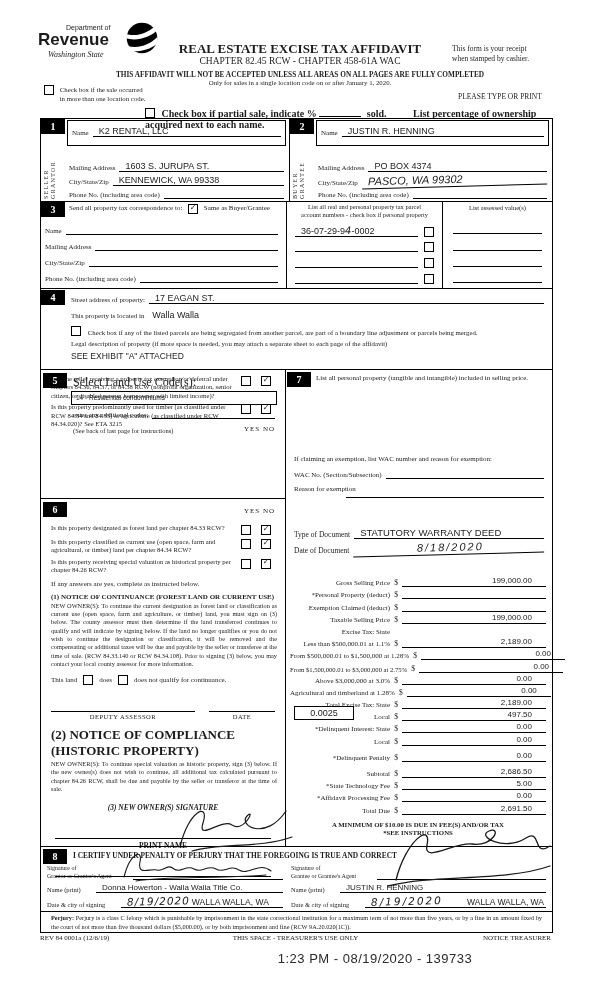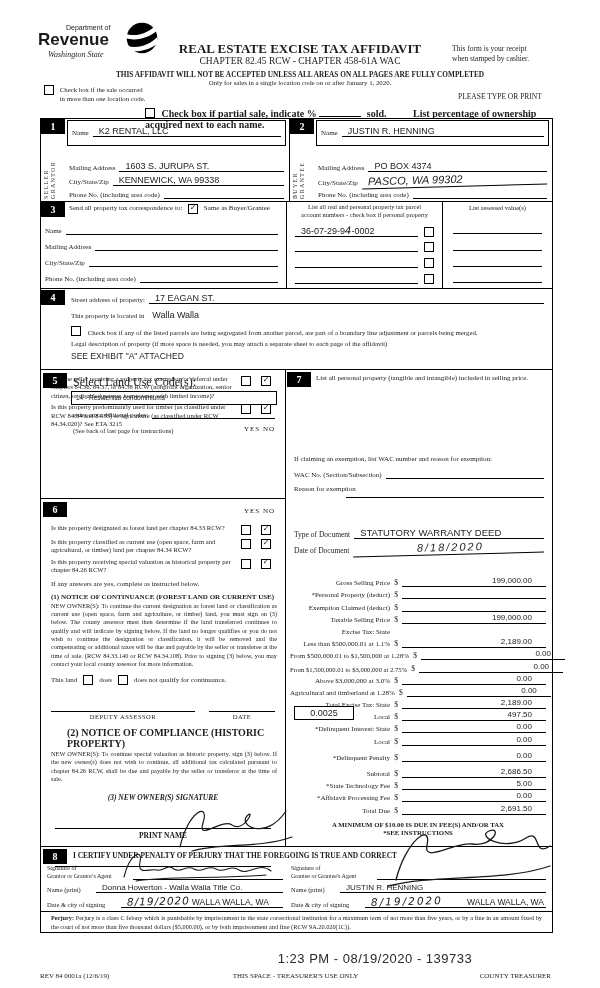--- a/index.html
+++ b/index.html
@@ -281,21 +281,21 @@
           <div style="display:flex;gap:14px;margin:26px 10px 0 10px;">
             <div style="flex:1;">
               <div class="sigline"></div>
               <div class="ctr" style="font-size:6.5px;letter-spacing:0.5px;margin-top:1px;">DEPUTY ASSESSOR</div>
             </div>
             <div style="width:66px;">
               <div class="sigline"></div>
               <div class="ctr" style="font-size:6.5px;letter-spacing:0.5px;margin-top:1px;">DATE</div>
             </div>
           </div>
-          <div class="b" style="font-size:10px;margin:7px 10px 0 26px;">(2) NOTICE OF COMPLIANCE (HISTORIC PROPERTY)</div>
+          <div class="b" style="font-size:13px;margin:7px 10px 0 10px;">(2) NOTICE OF COMPLIANCE (HISTORIC PROPERTY)</div>
           <div style="font-size:6.3px;line-height:1.32;margin:1px 8px 0 10px;text-align:justify;">NEW OWNER(S): To continue special valuation as historic property, sign (3) below. If the new owner(s) does not wish to continue, all additional tax calculated pursuant to chapter 84.26 RCW, shall be due and payable by the seller or transferor at the time of sale.</div>
           <div class="b ctr" style="font-size:7.5px;margin-top:10px;font-style:italic;">(3) NEW OWNER(S) SIGNATURE</div>
           <div class="sigline" style="margin:26px 14px 0 14px;"></div>
           <div class="b ctr" style="font-size:7.5px;margin-top:2px;">PRINT NAME</div>
           <div class="sigline" style="margin:26px 14px 0 14px;"></div>
         </div>
       </div>
 
       <div style="flex:1;position:relative;">
 
@@ -467,24 +467,24 @@
         </div>
       </div>
     </div>
 
     <div class="abs" style="left:0;top:792px;width:511px;border-top:1px solid #000;padding:2px 10px;box-sizing:border-box;font-size:6.3px;line-height:1.35;text-align:justify;">
       <b>Perjury:</b>
       <span>Perjury is a class C felony which is punishable by imprisonment in the state correctional institution for a maximum term of not more than five years, or by a fine in an amount fixed by the court of not more than five thousand dollars ($5,000.00), or by both imprisonment and fine (RCW 9A.20.020(1C)).</span>
     </div>
   </div>
 
-  <div class="abs" style="left:40px;top:934px;width:511px;display:flex;font-size:7px;margin-top:38px;">
+  <div class="abs" style="left:40px;top:934px;width:511px;display:flex;font-size:7px;">
     <span style="width:170px;">REV 84 0001a (12/6/19)</span>
     <span style="flex:1;text-align:center;">THIS SPACE - TREASURER'S USE ONLY</span>
-    <span style="width:170px;text-align:right;">COUNTY TREASURER</span>
+    <span style="width:170px;text-align:right;">NOTICE TREASURER</span>
   </div>
 
   <div class="abs sans ctr" style="left:210px;top:951px;width:330px;font-size:13px;color:#2a2a2a;letter-spacing:0.5px;">1:23 PM - 08/19/2020 - 139733</div>
 
   <svg class="sig" style="left:162px;top:795px;" width="150" height="62" viewBox="0 0 150 62">
     <path d="M18 52 C26 16 48 6 41 28 C35 47 60 23 70 30 C82 38 94 12 85 21 C76 31 104 46 124 16 M30 56 C60 47 96 54 130 42" fill="none" stroke="#1a1a1a" stroke-width="1.2" stroke-linecap="round"></path>
   </svg>
   <svg class="sig" style="left:116px;top:843px;" width="165" height="46" viewBox="0 0 165 46">
     <path d="M8 34 C14 10 27 5 24 19 C21 33 34 25 41 27 C48 29 51 20 58 26 C65 31 70 21 78 26 C86 31 91 21 100 26 C108 31 114 21 123 27 C133 33 143 18 155 28 M20 38 C50 33 100 36 150 32" fill="none" stroke="#1a1a1a" stroke-width="1.1" stroke-linecap="round"></path>
   </svg>

